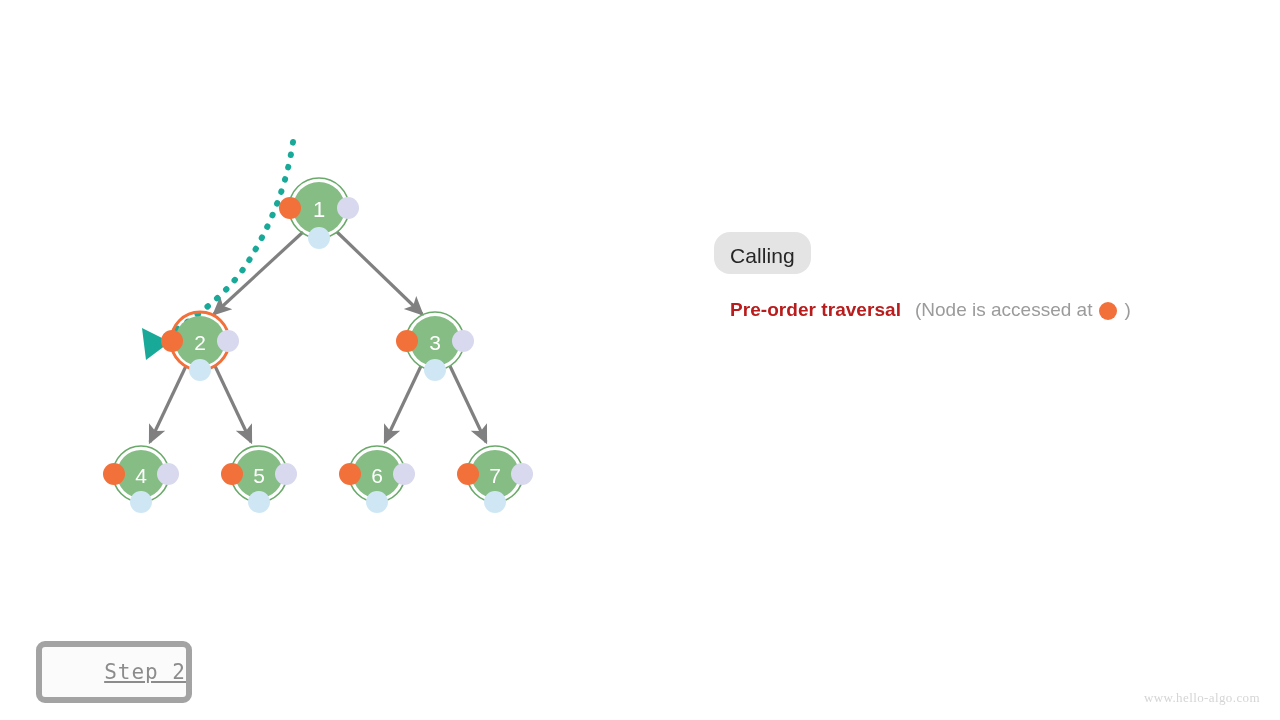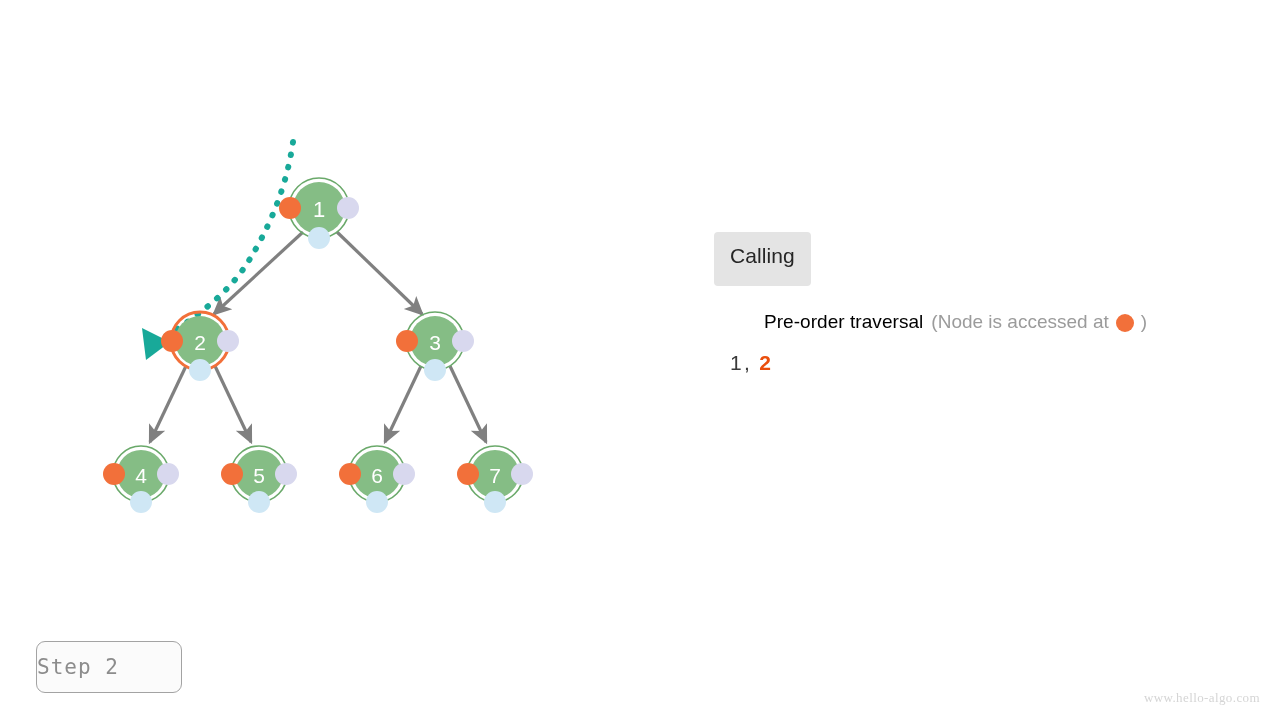--- a/index.html
+++ b/index.html
@@ -28,54 +28,53 @@
   .info-panel {
     position: absolute;
     left: 714px;
     top: 232px;
     width: 540px;
   }
 
   .state-badge {
     display: inline-block;
     background: #e4e4e4;
-    border-radius: 4px;
+    border-radius: 16px;
     color: #262626;
     font-size: 21px;
     line-height: 1;
-    padding: 13px 16px 20px 16px;
+    padding: 13px 16px 8px 16px;
     letter-spacing: 0.1px;
   }
 
   .state-plain {
     color: #262626;
     font-size: 21px;
     line-height: 1;
     padding: 13px 16px 14px 16px;
     letter-spacing: 0.1px;
   }
 
   .legend-row {
     margin-top: 25px;
     padding-left: 16px;
     display: flex;
     align-items: center;
     white-space: nowrap;
   }
   .legend-title {
     font-size: 19px;
-    font-weight: normal;
-    color: #000000;
+    font-weight: bold;
+    color: #b91c1c;
     letter-spacing: 0.05px;
-    margin-left: 34px;
   }
   .legend-note {
     font-size: 19px;
     color: #9b9b9b;
-    margin-left: 8px;
+    margin-left: 14px;
   }
   .legend-dot {
     display: inline-block;
     width: 18px;
     height: 18px;
     border-radius: 50%;
     background: #f2703a;
     margin: 0 3px 0 7px;
     position: relative;
     top: 1px;
@@ -100,30 +99,31 @@
     font-weight: bold;
   }
 
   
   .step-chip {
     position: absolute;
     left: 36px;
     top: 641px;
     width: 144px;
     height: 50px;
-    border: 1px solid #a3a3a3;
+    border: 6px solid #a3a3a3;
     border-radius: 9px;
     background: #fbfbfb;
     display: flex;
     align-items: center;
-    justify-content: flex-start;
+    justify-content: flex-end;
     color: #8c8c8c;
     font-family: "DejaVu Sans Mono", monospace;
     font-size: 21px;
     letter-spacing: 1px;
+    text-decoration: underline;
   }
 
   
   .watermark {
     position: absolute;
     right: 20px;
     bottom: 14px;
     color: #d5d5d5;
     font-family: Liberation Serif, serif;
     font-size: 13px;
@@ -226,20 +226,19 @@
   <div class="state-badge">Calling</div>
 
 
   <div class="legend-row">
     <span class="legend-title">Pre-order traversal</span>
     <span class="legend-note">(Node is accessed at</span>
     <span class="legend-dot"></span>
     <span class="legend-paren">)</span>
   </div>
 
-  <div class="sequence-row"><span class="seq-item">1</span><span class="seq-comma">,</span><span class="seq-item seq-current">2</span></div>
 </div>
 
 <div class="step-chip">
   <span>Step 2</span>
 </div>
 
 <div class="watermark">www.hello-algo.com</div>
 
 </body></html>

